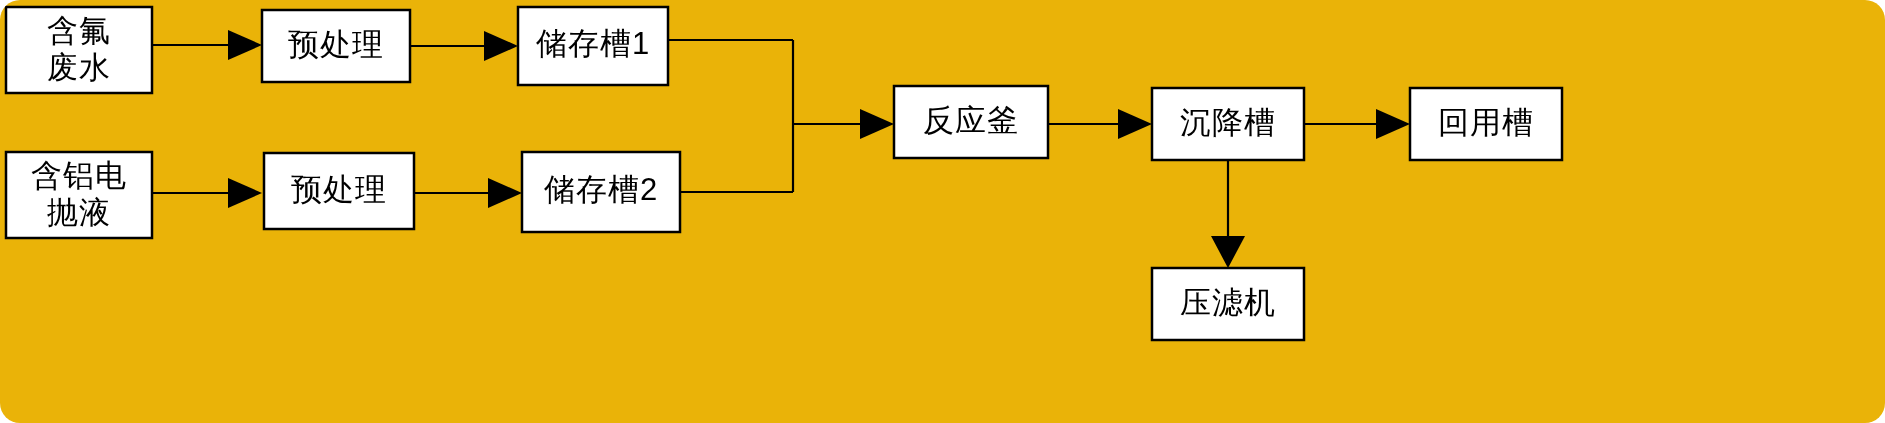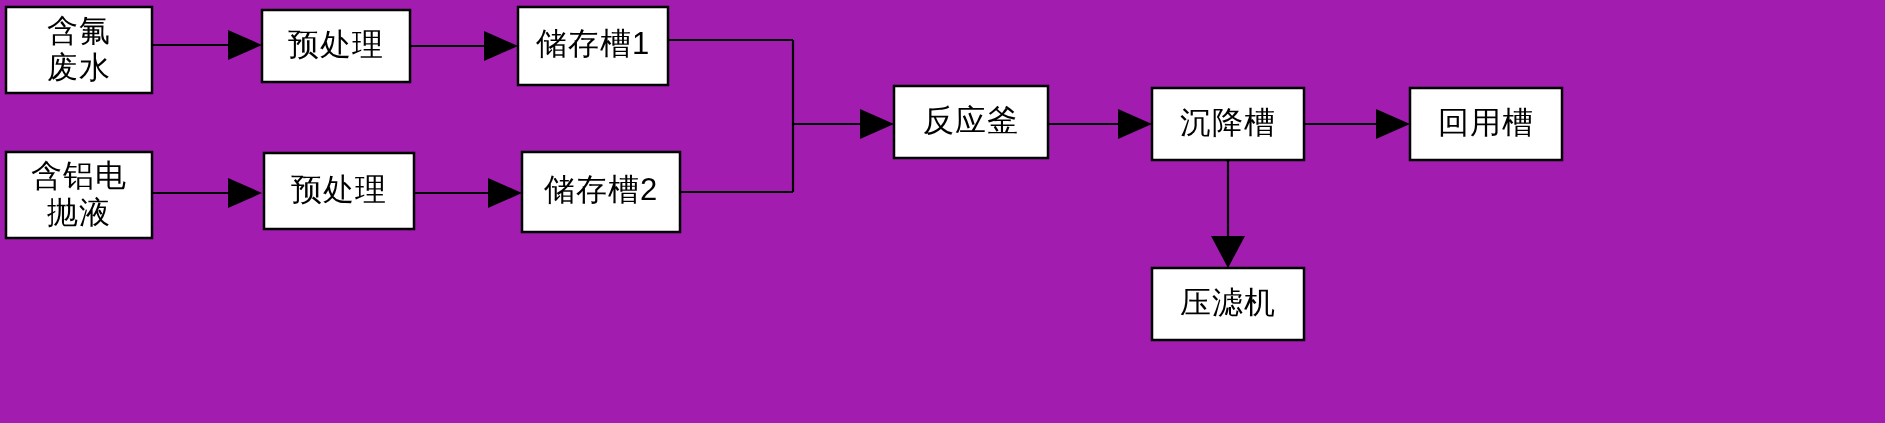--- a/index.html
+++ b/index.html
@@ -7,22 +7,23 @@
     padding: 0;
     background: #ffffff;
   }
   body {
     font-family: "Liberation Sans", "DejaVu Sans", sans-serif;
   }
   #diagram-root {
     position: relative;
     width: 1885px;
     height: 423px;
-    background: #a21caf;
+    background: #eab308;
     overflow: hidden;
+    border-radius: 20px;
   }
   svg#flow-svg {
     position: absolute;
     top: 0;
     left: 0;
     width: 1885px;
     height: 423px;
     display: block;
   }
   .node-rect {

